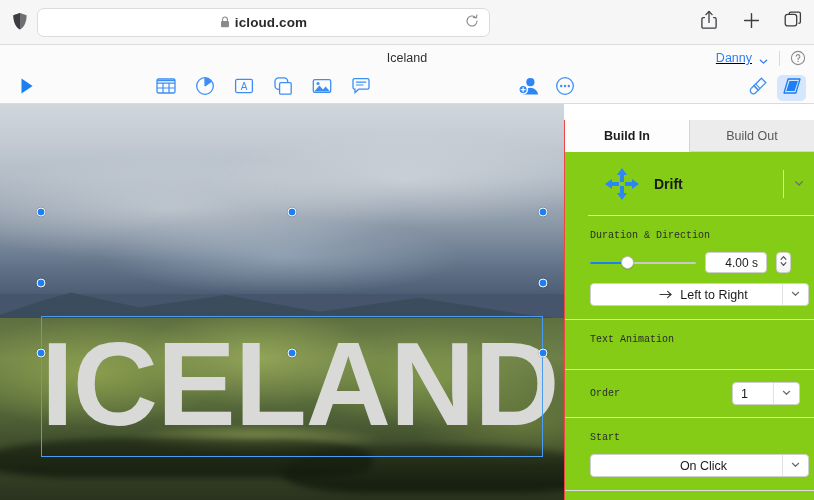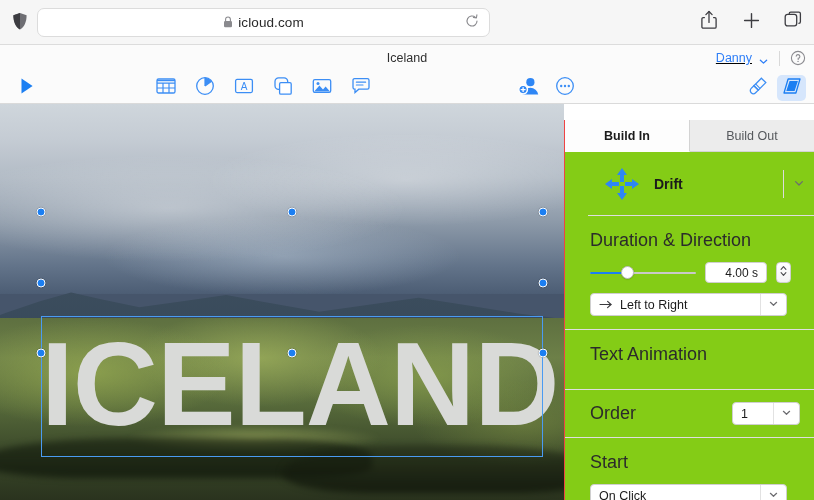--- a/index.html
+++ b/index.html
@@ -27,21 +27,21 @@
   .url-field {
     position: absolute; left: 37px; top: 8px;
     width: 453px; height: 29px;
     background: #ffffff;
     border: 1px solid #dcdcdc;
     border-radius: 7px;
     display: flex; align-items: center; justify-content: center;
     position: absolute;
   }
   .url-inner { display: flex; align-items: center; gap: 5px; }
-  .url-text { font-size: 13.5px; color: #2a2a2a; letter-spacing: .1px; }
+  .url-text { font-size: 13.5px; color: #2a2a2a; letter-spacing: .1px; font-weight: bold; }
   .reload-btn {
     position: absolute; right: 9px; top: 50%; transform: translateY(-50%);
     width: 16px; height: 16px;
     display: flex; align-items: center; justify-content: center;
   }
   .browser-right {
     position: absolute; right: 10px; top: 10px;
     display: flex; align-items: center; gap: 20px;
   }
   .br-icon { width: 22px; height: 24px; display: flex; align-items: center; justify-content: center; }
@@ -202,21 +202,21 @@
     padding: 0 0 0 12px;
     border-bottom: 1px solid #dedede;
     margin-left: 23px;
   }
   .effect-icon { width: 44px; height: 40px; flex: none; }
   .effect-name { flex: 1; font-size: 14px; font-weight: 700; color: #1b1b1b; margin-left: 10px; }
   .effect-divider { width: 1px; height: 28px; background: #dcdcdc; }
   .effect-chev { width: 30px; display: flex; align-items: center; justify-content: center; }
 
   .section { padding: 14px 14px 13px 25px; border-bottom: 1px solid #dedede; }
-  .sec-label { font-size: 18px; color: #2b2b2b; margin-bottom: 11px; }
+  .sec-label { font-size: 10px; color: #2b2b2b; margin-bottom: 11px; font-family: Liberation Mono, monospace; }
 
   .dur-row { display: flex; align-items: center; gap: 9px; }
   .slider { position: relative; width: 106px; height: 16px; flex: none; }
   .slider-track {
     position: absolute; top: 7px; left: 0; width: 106px; height: 2.5px;
     background: #c9c9c9; border-radius: 2px;
   }
   .slider-fill {
     position: absolute; top: 7px; left: 0; width: 35px; height: 2.5px;
     background: #1c7ff2; border-radius: 2px;
@@ -252,21 +252,21 @@
     padding-left: 8px;
     font-size: 12.5px; color: #1b1b1b;
   }
   .popup .arrow-glyph { margin-right: 7px; display: flex; align-items: center; }
   .popup-chev {
     position: absolute; right: 0; top: 0; height: 100%;
     width: 26px;
     display: flex; align-items: center; justify-content: center;
     border-left: 1px solid #e2e2e2;
   }
-  .popup.w-full { width: 197px; }
+  .popup.w-full { width: 219px; justify-content: center; }
   .popup.w-small { width: 68px; }
 
   .row-inline {
     display: flex; align-items: center; justify-content: space-between;
     padding: 12px 14px 12px 25px;
     border-bottom: 1px solid #dedede;
   }
 </style>
 </head>
 <body>

